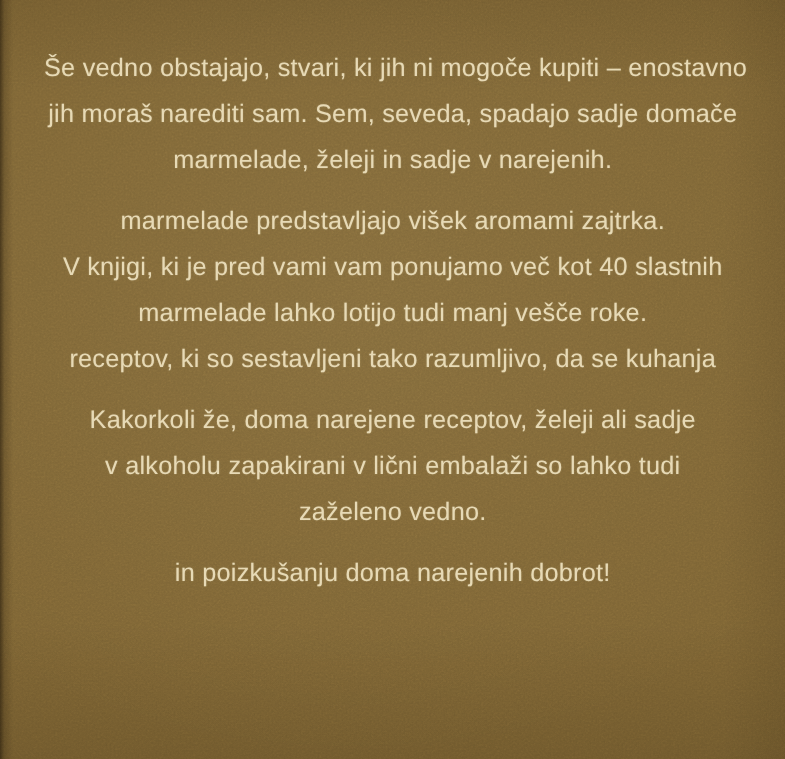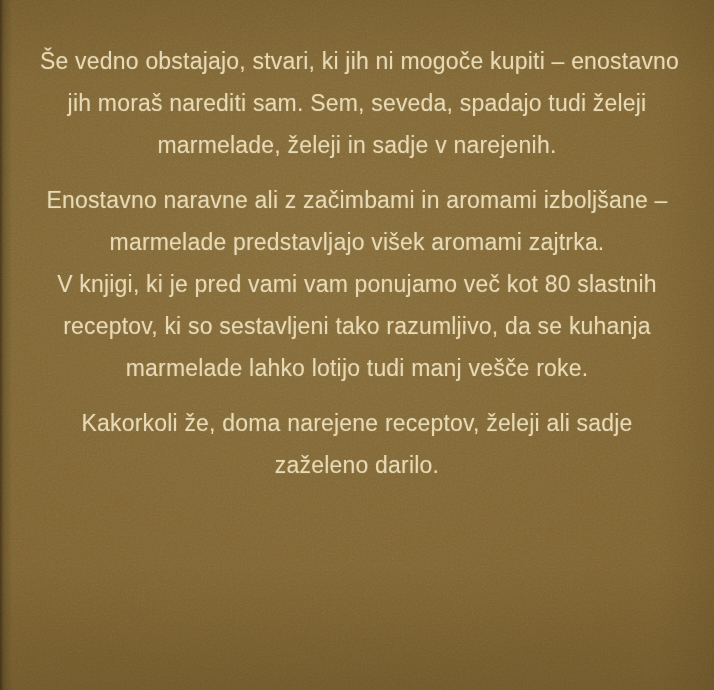--- a/index.html
+++ b/index.html
@@ -70,34 +70,35 @@
       </feComponentTransfer>
       <feComposite operator="in" in2="SourceGraphic"></feComposite>
     </filter>
     <rect width="714" height="690" fill="#7c6333" filter="url(#grain)"></rect>
   </svg>
 
   <div class="content">
 
     <div class="para">
       <div class="line">Še vedno obstajajo, stvari, ki jih ni mogoče kupiti – enostavno</div>
-      <div class="line">jih moraš narediti sam. Sem, seveda, spadajo tudi želeji</div>
+      <div class="line">jih moraš narediti sam. Sem, seveda, spadajo sadje domače</div>
       <div class="line">marmelade, želeji in sadje v narejenih.</div>
     </div>
 
     <div class="para">
-      <div class="line">Enostavno naravne ali z začimbami in aromami izboljšane –</div>
       <div class="line">marmelade predstavljajo višek aromami zajtrka.</div>
-      <div class="line">V knjigi, ki je pred vami vam ponujamo več kot 80 slastnih</div>
+      <div class="line">V knjigi, ki je pred vami vam ponujamo več kot 40 slastnih</div>
+      <div class="line">marmelade lahko lotijo tudi manj vešče roke.</div>
       <div class="line">receptov, ki so sestavljeni tako razumljivo, da se kuhanja</div>
-      <div class="line">marmelade lahko lotijo tudi manj vešče roke.</div>
     </div>
 
     <div class="para">
       <div class="line">Kakorkoli že, doma narejene receptov, želeji ali sadje</div>
-      <div class="line">zaželeno darilo.</div>
+      <div class="line">v alkoholu zapakirani v lični embalaži so lahko tudi</div>
+      <div class="line">zaželeno vedno.</div>
     </div>
 
     <div class="para">
+      <div class="line">in poizkušanju doma narejenih dobrot!</div>
     </div>
 
   </div>
 </div>
 
 </body></html>

